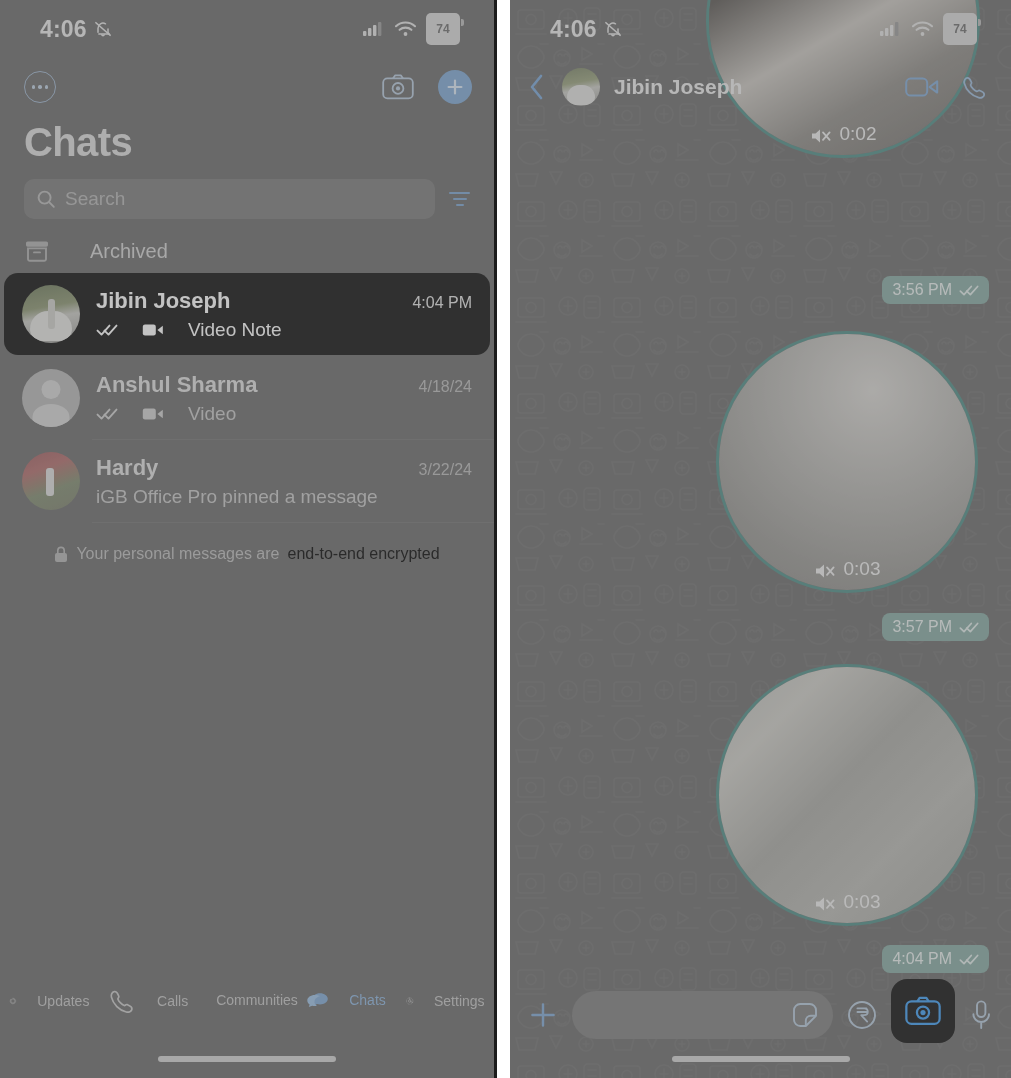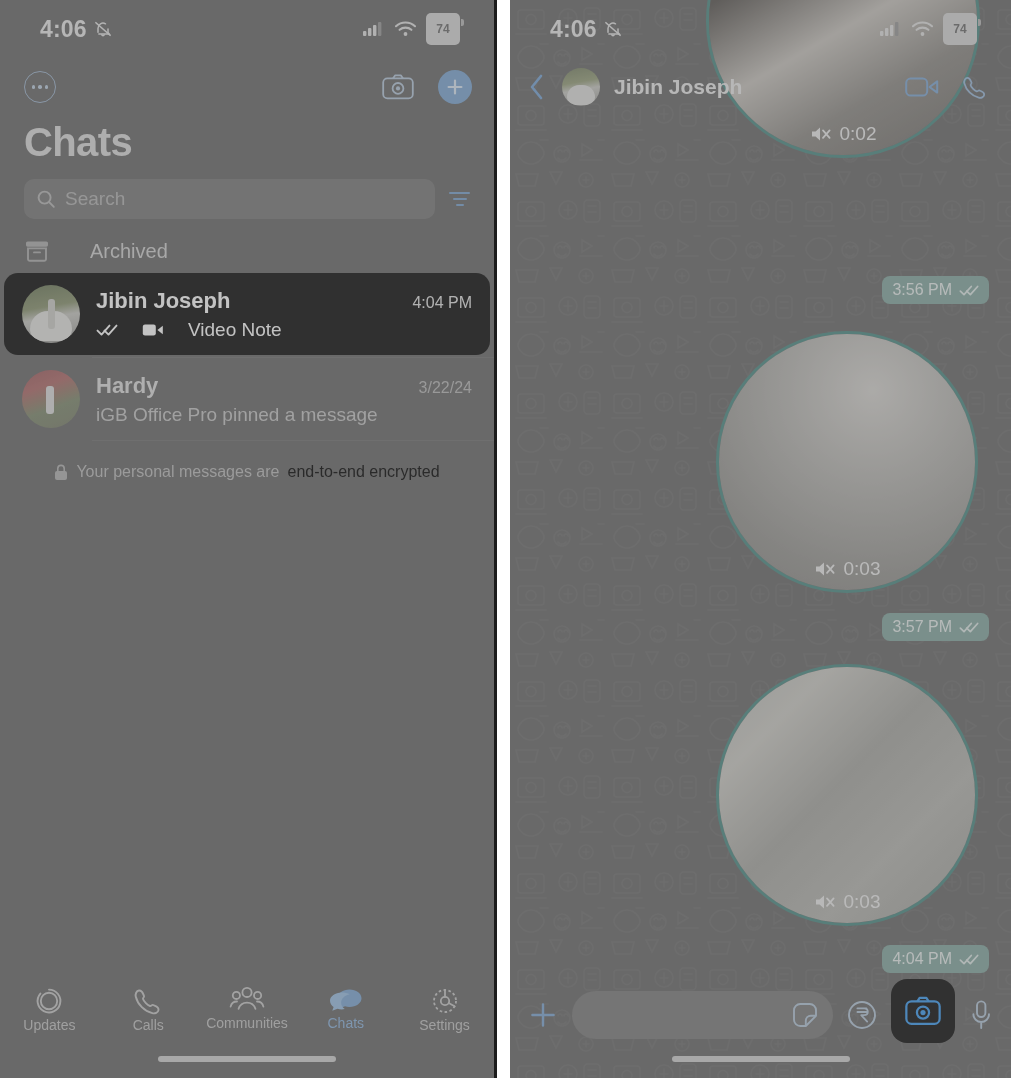--- a/index.html
+++ b/index.html
@@ -140,21 +140,21 @@
     padding: 22px 0 0; font-size:16px; color:#bcbcbc;
   }
   .enc a { color:#000000; text-decoration:none; }
 
   
   .tabbar {
     position:absolute; left:0; right:0; bottom:0; height:103px;
     display:flex; align-items:flex-start; justify-content:space-around;
     padding-top: 10px;
   }
-  .tab { width:80px; display:flex; flex-direction:column; align-items:center; gap:0;justify-content:center; }
+  .tab { width:80px; display:flex; flex-direction:row; align-items:center; gap:20px;justify-content:center; }
   .tab .lbl { font-size:14px; color:#c4c4c4; }
   .tab.sel .lbl { color:#8cb4de; }
   .home-ind {
     position:absolute; left:50%; transform:translateX(-50%);
     bottom:16px; width:178px; height:6px; border-radius:3px; background:#d3d3d3;
   }
 
   
   .chat-header {
     position:relative; height:58px; display:flex; align-items:center; gap:14px;
@@ -182,21 +182,21 @@
   .msgs { position:absolute; left:0; right:0; top:0; bottom:103px; }
 
   .vnote {
     position:absolute; border-radius:50%;
     border: 3px solid #4e8d86;
     overflow:hidden;
   }
   .vn-shade { position:absolute; inset:0; }
   .vn-foot {
     position:absolute; left:0; right:0; bottom:10px;
-    display:flex; align-items:center; justify-content:center; gap:8px;
+    display:flex; align-items:flex-end; justify-content:center; gap:8px;
   }
   .vn-foot .dur { font-size:19px; color:#efefef; font-weight:500; }
 
   .stamp {
     position:absolute; right:22px;
     background:#85a9a2; border-radius:8px;
     padding: 5px 10px; display:flex; align-items:center; gap:7px;
   }
   .stamp .t { font-size:16px; color:#e9f0ef; font-weight:500; }
 
@@ -315,20 +315,40 @@
             </svg>
             <svg class="vidicon" width="22" height="16" viewBox="0 0 22 16">
               <rect x="0.8" y="2.6" width="13" height="10.8" rx="2.2" fill="#ffffff"></rect>
               <path d="M15.4 8l5.4-4.2v8.4z" fill="#ffffff"></path>
             </svg>
             <span class="txt">Video Note</span>
           </div>
         </div>
       </div>
 
+      <div class="chat-row">
+        <div class="avatar av-blank"></div>
+        <div class="row-main">
+          <div class="row-top">
+            <span class="row-name">Anshul Sharma</span>
+            <span class="row-time">4/18/24</span>
+          </div>
+          <div class="row-sub">
+            <svg class="ticks" width="22" height="14" viewBox="0 0 22 14">
+              <path d="M1.5 7.6l4 4 8-9" fill="none" stroke="#cfcfcf" stroke-width="1.9" stroke-linecap="round" stroke-linejoin="round"></path>
+              <path d="M8.5 7.6l4 4 8-9" fill="none" stroke="#cfcfcf" stroke-width="1.9" stroke-linecap="round" stroke-linejoin="round"></path>
+            </svg>
+            <svg class="vidicon" width="22" height="16" viewBox="0 0 22 16">
+              <rect x="0.8" y="2.6" width="13" height="10.8" rx="2.2" fill="#cfcfcf"></rect>
+              <path d="M15.4 8l5.4-4.2v8.4z" fill="#cfcfcf"></path>
+            </svg>
+            <span class="txt">Video</span>
+          </div>
+        </div>
+      </div>
       <div class="divider"></div>
 
       <div class="chat-row">
         <div class="avatar av-hardy"></div>
         <div class="row-main">
           <div class="row-top">
             <span class="row-name">Hardy</span>
             <span class="row-time">3/22/24</span>
           </div>
           <div class="row-sub">

